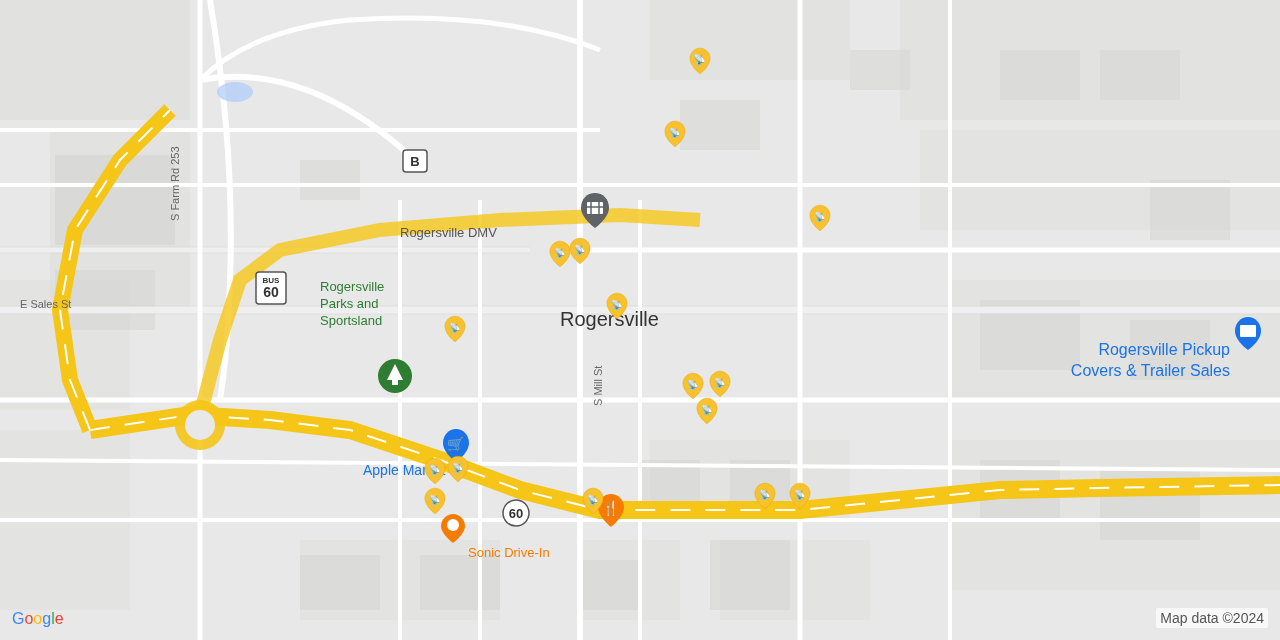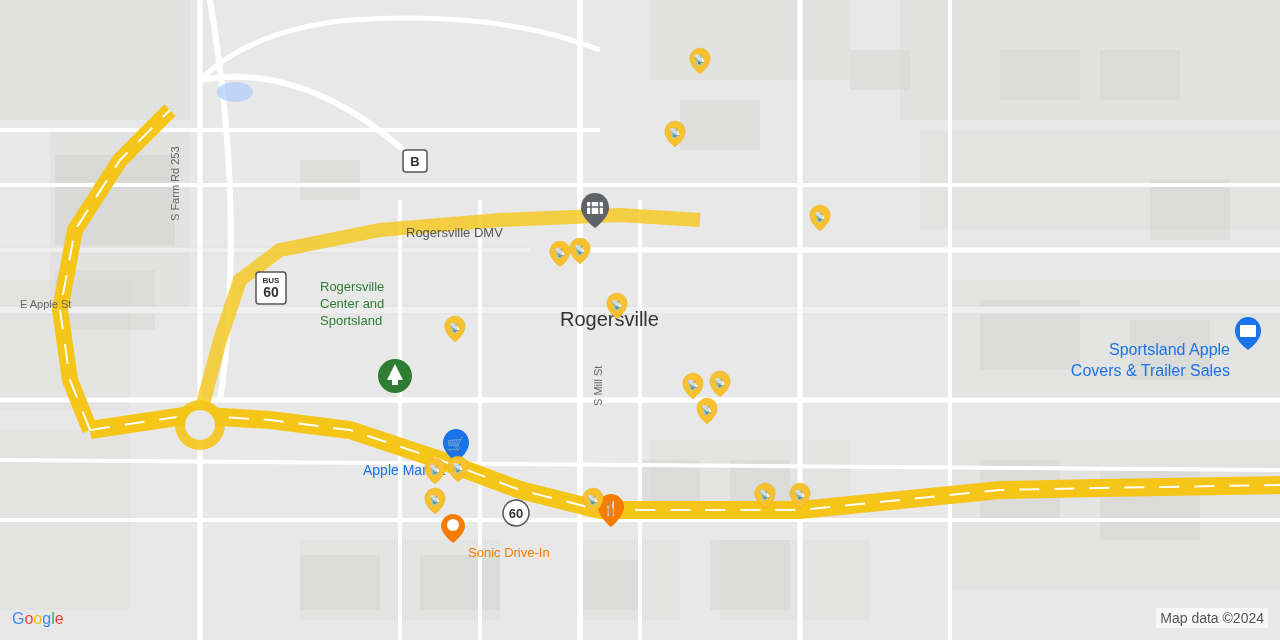--- a/index.html
+++ b/index.html
@@ -226,21 +226,21 @@
     <path d="M 200 415 L 220 340 L 240 280 L 280 250 L 380 230 L 500 220 L 620 215 L 700 220" stroke="#f5c518" stroke-width="14" fill="none" opacity="0.8"></path>
 
     <circle cx="200" cy="425" r="25" fill="#f5c518" opacity="0.9"></circle>
     <circle cx="200" cy="425" r="15" fill="#e8e8e8"></circle>
 
     <ellipse cx="235" cy="92" rx="18" ry="10" fill="#aecbfa" opacity="0.7"></ellipse>
   </svg>
 
 
   <div class="map-label" style="left:175px; top:215px; transform:rotate(-90deg); transform-origin:left center; font-size:11px; color:#666;">S Farm Rd 253</div>
-  <div class="map-label" style="left:20px; top:298px; font-size:11px; color:#666;">E Apple St</div>
+  <div class="map-label" style="left:20px; top:298px; font-size:11px; color:#666;">E Sales St</div>
   <div class="map-label" style="left:598px; top:400px; transform:rotate(-90deg); transform-origin:left center; font-size:11px; color:#666;">S Mill St</div>
 
   <div class="route-shield" style="left:415px; top:163px;">
     <svg width="26" height="24" viewBox="0 0 26 24">
       <rect x="1" y="1" width="24" height="22" rx="3" fill="white" stroke="#555" stroke-width="1.5"></rect>
       <text x="13" y="17" text-anchor="middle" font-size="13" font-weight="bold" fill="#333" font-family="Arial">B</text>
     </svg>
   </div>
 
   <div class="route-shield" style="left:271px; top:290px;">
@@ -263,25 +263,25 @@
   <div class="dmv-pin" style="left:595px; top:233px;">
     <svg width="34" height="38" viewBox="0 0 34 38">
       <path d="M17 2 C9 2 3 8 3 17 C3 27 17 37 17 37 C17 37 31 27 31 17 C31 8 25 2 17 2 Z" fill="#5f6368"></path>
       <rect x="9" y="11" width="16" height="12" rx="1" fill="white"></rect>
       <line x1="13" y1="11" x2="13" y2="23" stroke="#5f6368" stroke-width="1.5"></line>
       <line x1="21" y1="11" x2="21" y2="23" stroke="#5f6368" stroke-width="1.5"></line>
       <line x1="9" y1="16" x2="25" y2="16" stroke="#5f6368" stroke-width="1.5"></line>
     </svg>
   </div>
 
-  <div class="map-label" style="left:400px; top:225px; font-size:13px; color:#555;margin-left:6px;">Rogersville DMV</div>
+  <div class="map-label" style="left:400px; top:225px; font-size:13px; color:#555;">Rogersville DMV</div>
 
   <div class="map-label map-label-green" style="left:320px; top:279px;">
     <span>Rogersville</span><br>
-    <span>Center and</span><br>
+    <span>Parks and</span><br>
     <span>Sportsland</span>
   </div>
 
   <div class="parks-pin" style="left:395px; top:378px;">
     <svg width="36" height="36" viewBox="0 0 36 36">
       <circle cx="18" cy="18" r="17" fill="#2e7d32"></circle>
 
       <polygon points="18,6 10,22 26,22" fill="white"></polygon>
       <rect x="15" y="22" width="6" height="5" fill="white"></rect>
     </svg>
@@ -297,21 +297,21 @@
   <div class="map-label map-label-blue" style="left:363px; top:462px;">Apple Market</div>
 
   <div class="sports-pin" style="left:1248px; top:355px;">
     <svg width="32" height="36" viewBox="0 0 32 36">
       <path d="M16 2 C9 2 3 8 3 16 C3 26 16 35 16 35 C16 35 29 26 29 16 C29 8 23 2 16 2 Z" fill="#1a73e8"></path>
       <rect x="8" y="10" width="16" height="12" rx="1" fill="white"></rect>
     </svg>
   </div>
 
   <div class="map-label map-label-blue-lg" style="right:50px; top:340px;">
-    <span>Sportsland Apple</span><br>
+    <span>Rogersville Pickup</span><br>
     <span>Covers &amp; Trailer Sales</span>
   </div>
 
   <div class="sonic-pin" style="left:453px; top:548px;">
     <svg width="28" height="32" viewBox="0 0 28 32">
       <path d="M14 2 C8 2 2 7 2 14 C2 22 14 31 14 31 C14 31 26 22 26 14 C26 7 20 2 14 2 Z" fill="#f57c00"></path>
       <circle cx="14" cy="13" r="6" fill="white"></circle>
     </svg>
   </div>
 

